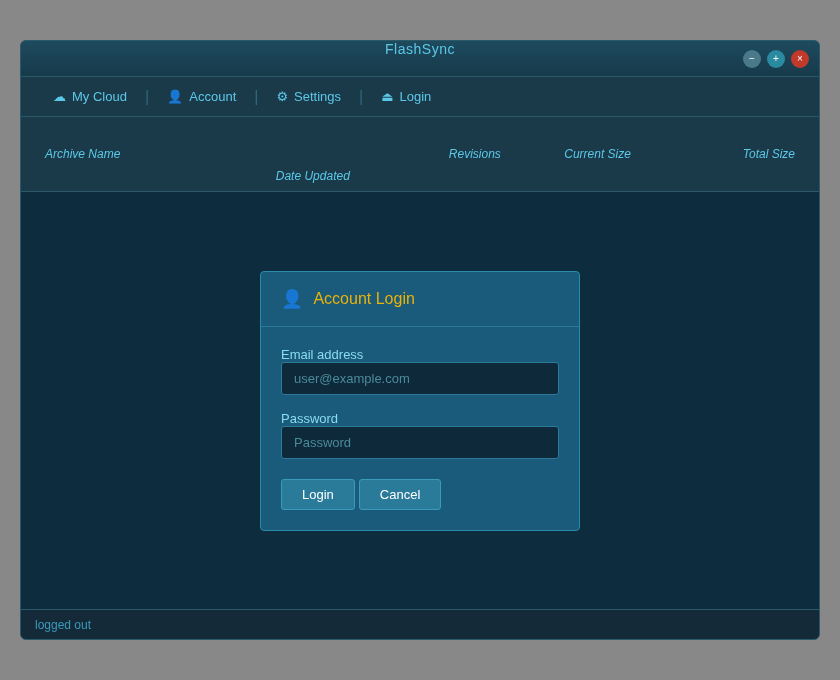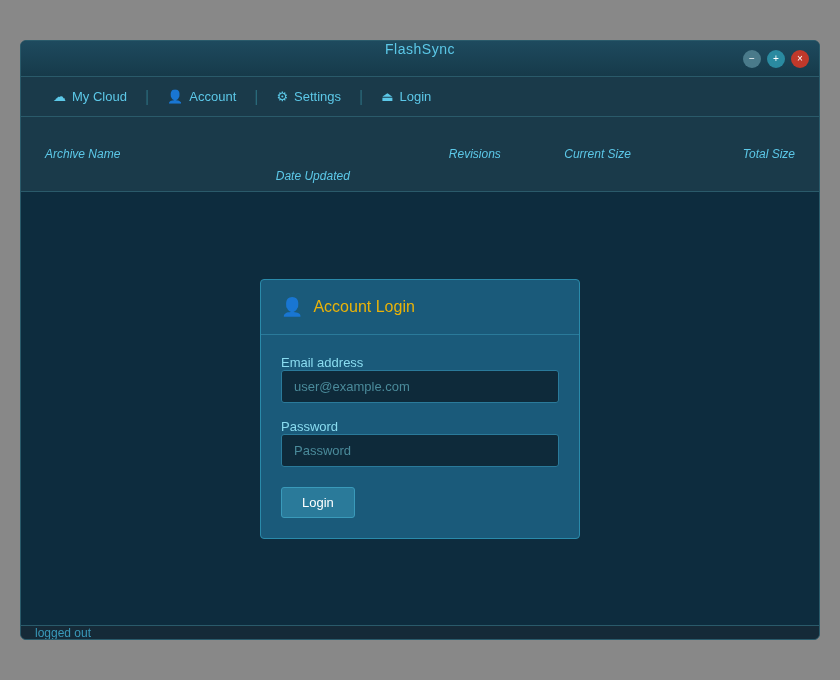--- a/index.html
+++ b/index.html
@@ -227,21 +227,21 @@
       border-radius: 3px;
       color: #ffffff;
       font-size: 13px;
       padding: 7px 20px;
       cursor: pointer;
     }
 
     
     .status-bar {
       background: #152a38;
-      height: 14px;
+      height: 30px;
       display: flex;
       align-items: center;
       padding: 0 14px;
       border-top: 1px solid #2a5a6a;
     }
 
     .status-text {
       color: #3a9aba;
       font-size: 12px;
     }
@@ -306,20 +306,21 @@
           </div>
 
           <div class="form-group">
             <label class="form-label">Password</label>
             <input type="password" class="form-input" placeholder="Password" style="">
           </div>
         </div>
 
         <div class="modal-actions">
           <button class="btn-login">Login</button>
+          <button class="btn-cancel">Cancel</button>
         </div>
 
       </div>
     </div>
   </div>
 
   <div class="status-bar">
     <span class="status-text">logged out</span>
   </div>
 

